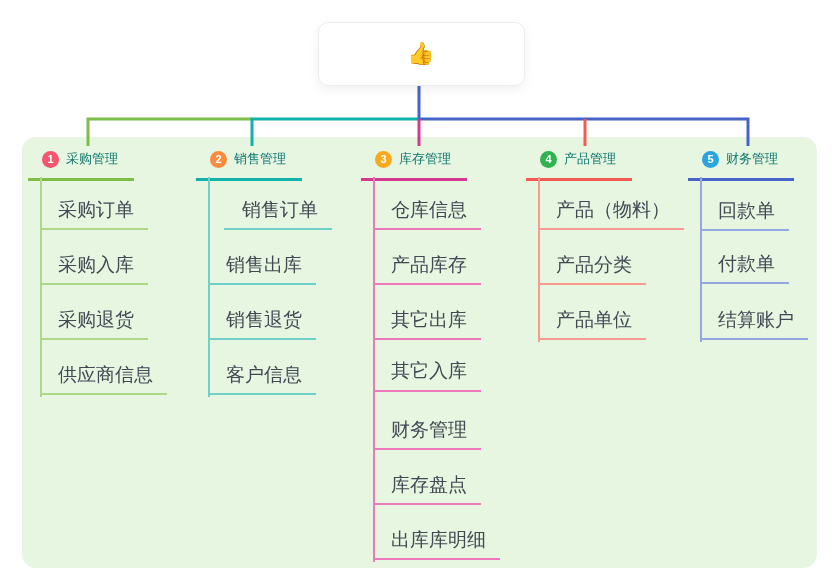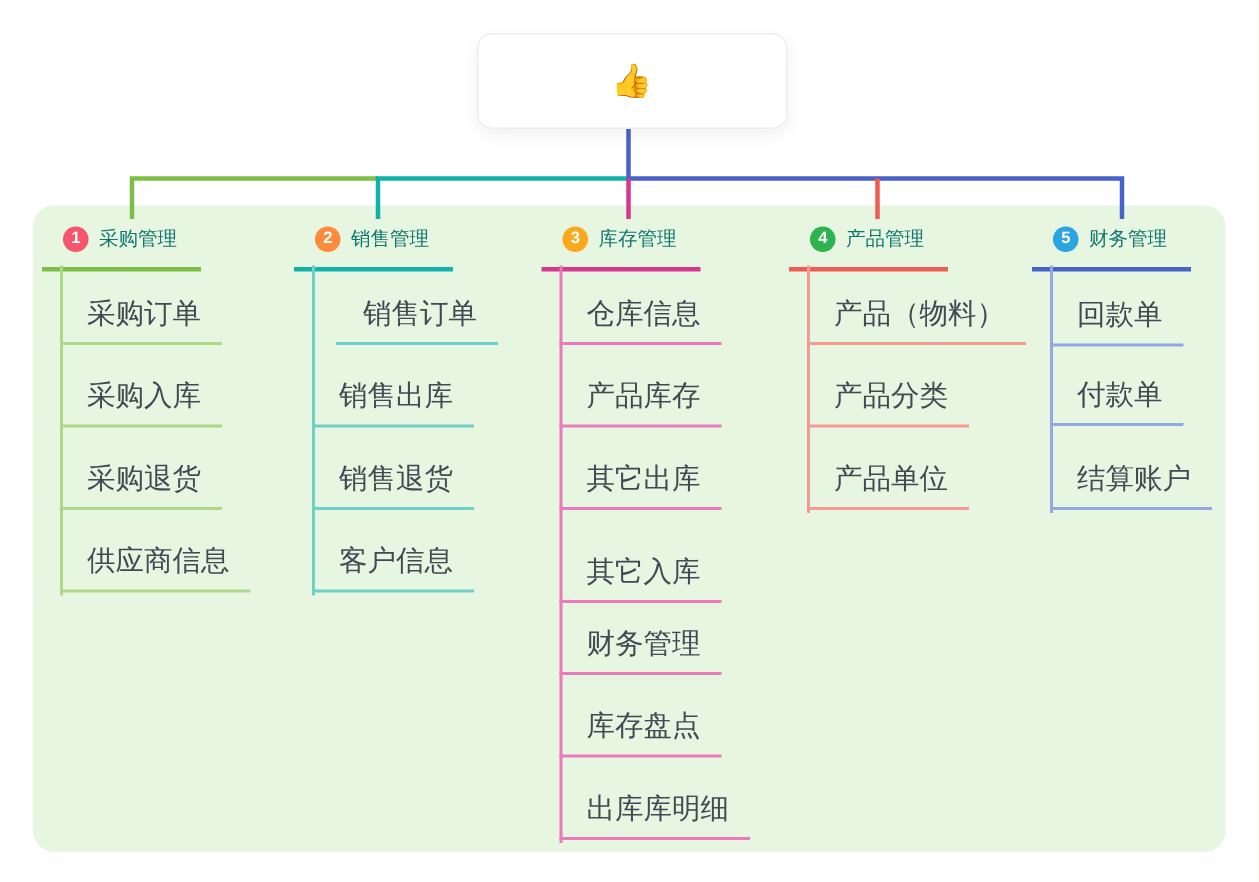--- a/index.html
+++ b/index.html
@@ -88,21 +88,21 @@
       </div>
       <div class="branch" style="left: 361px; top: 148px;">
         <div class="branch-title" style="border-bottom-color: rgb(213, 56, 143);">
           <span class="badge" style="background: rgb(250, 169, 29);">3</span>
           <span class="label">库存管理</span>
         </div>
         <div class="spine" style="left: 12px; top: 29px; height: 385px; background: rgb(236, 121, 187);"></div>
         <div class="sub-item" style="left: 12px; top: 52px; border-bottom-color: rgb(236, 121, 187);">仓库信息</div>
         <div class="sub-item" style="left: 12px; top: 107px; border-bottom-color: rgb(236, 121, 187);">产品库存</div>
         <div class="sub-item" style="left: 12px; top: 162px; border-bottom-color: rgb(236, 121, 187); text-align: center;">其它出库</div>
-        <div class="sub-item" style="left: 12px; top: 224px; border-bottom-color: rgb(236, 121, 187); font-family: Liberation Mono, monospace;">其它入库</div>
+        <div class="sub-item" style="left: 12px; top: 214px; border-bottom-color: rgb(236, 121, 187); font-family: Liberation Mono, monospace;">其它入库</div>
         <div class="sub-item" style="left: 12px; top: 272px; border-bottom-color: rgb(236, 121, 187);">财务管理</div>
         <div class="sub-item" style="left: 12px; top: 327px; border-bottom-color: rgb(236, 121, 187);">库存盘点</div>
         <div class="sub-item" style="left: 12px; top: 382px; border-bottom-color: rgb(236, 121, 187);">出库库明细</div>
       </div>
       <div class="branch" style="left: 526px; top: 148px;">
         <div class="branch-title" style="border-bottom-color: rgb(242, 91, 82);">
           <span class="badge" style="background: rgb(46, 179, 80);">4</span>
           <span class="label">产品管理</span>
         </div>
         <div class="spine" style="left: 12px; top: 29px; height: 165px; background: rgb(247, 154, 146);"></div>

